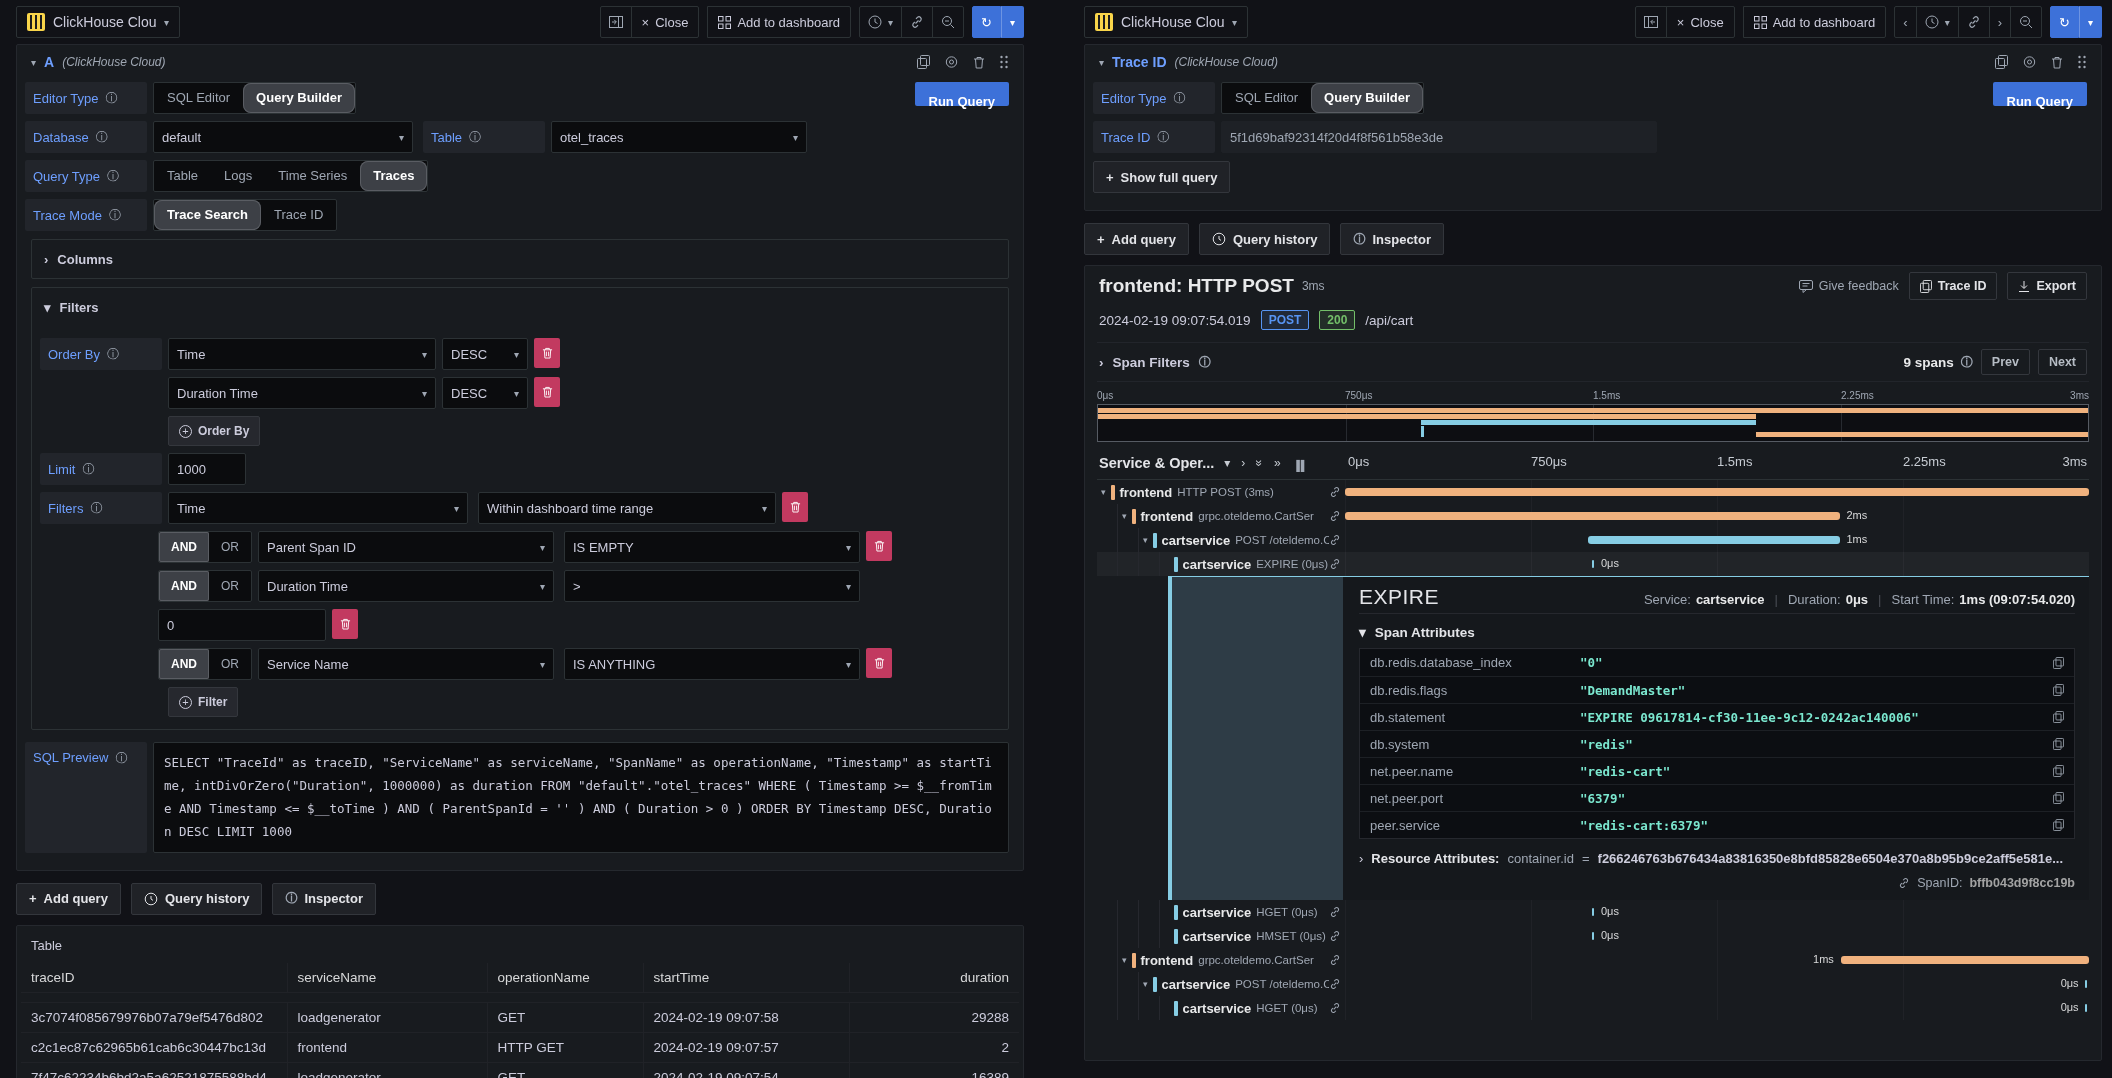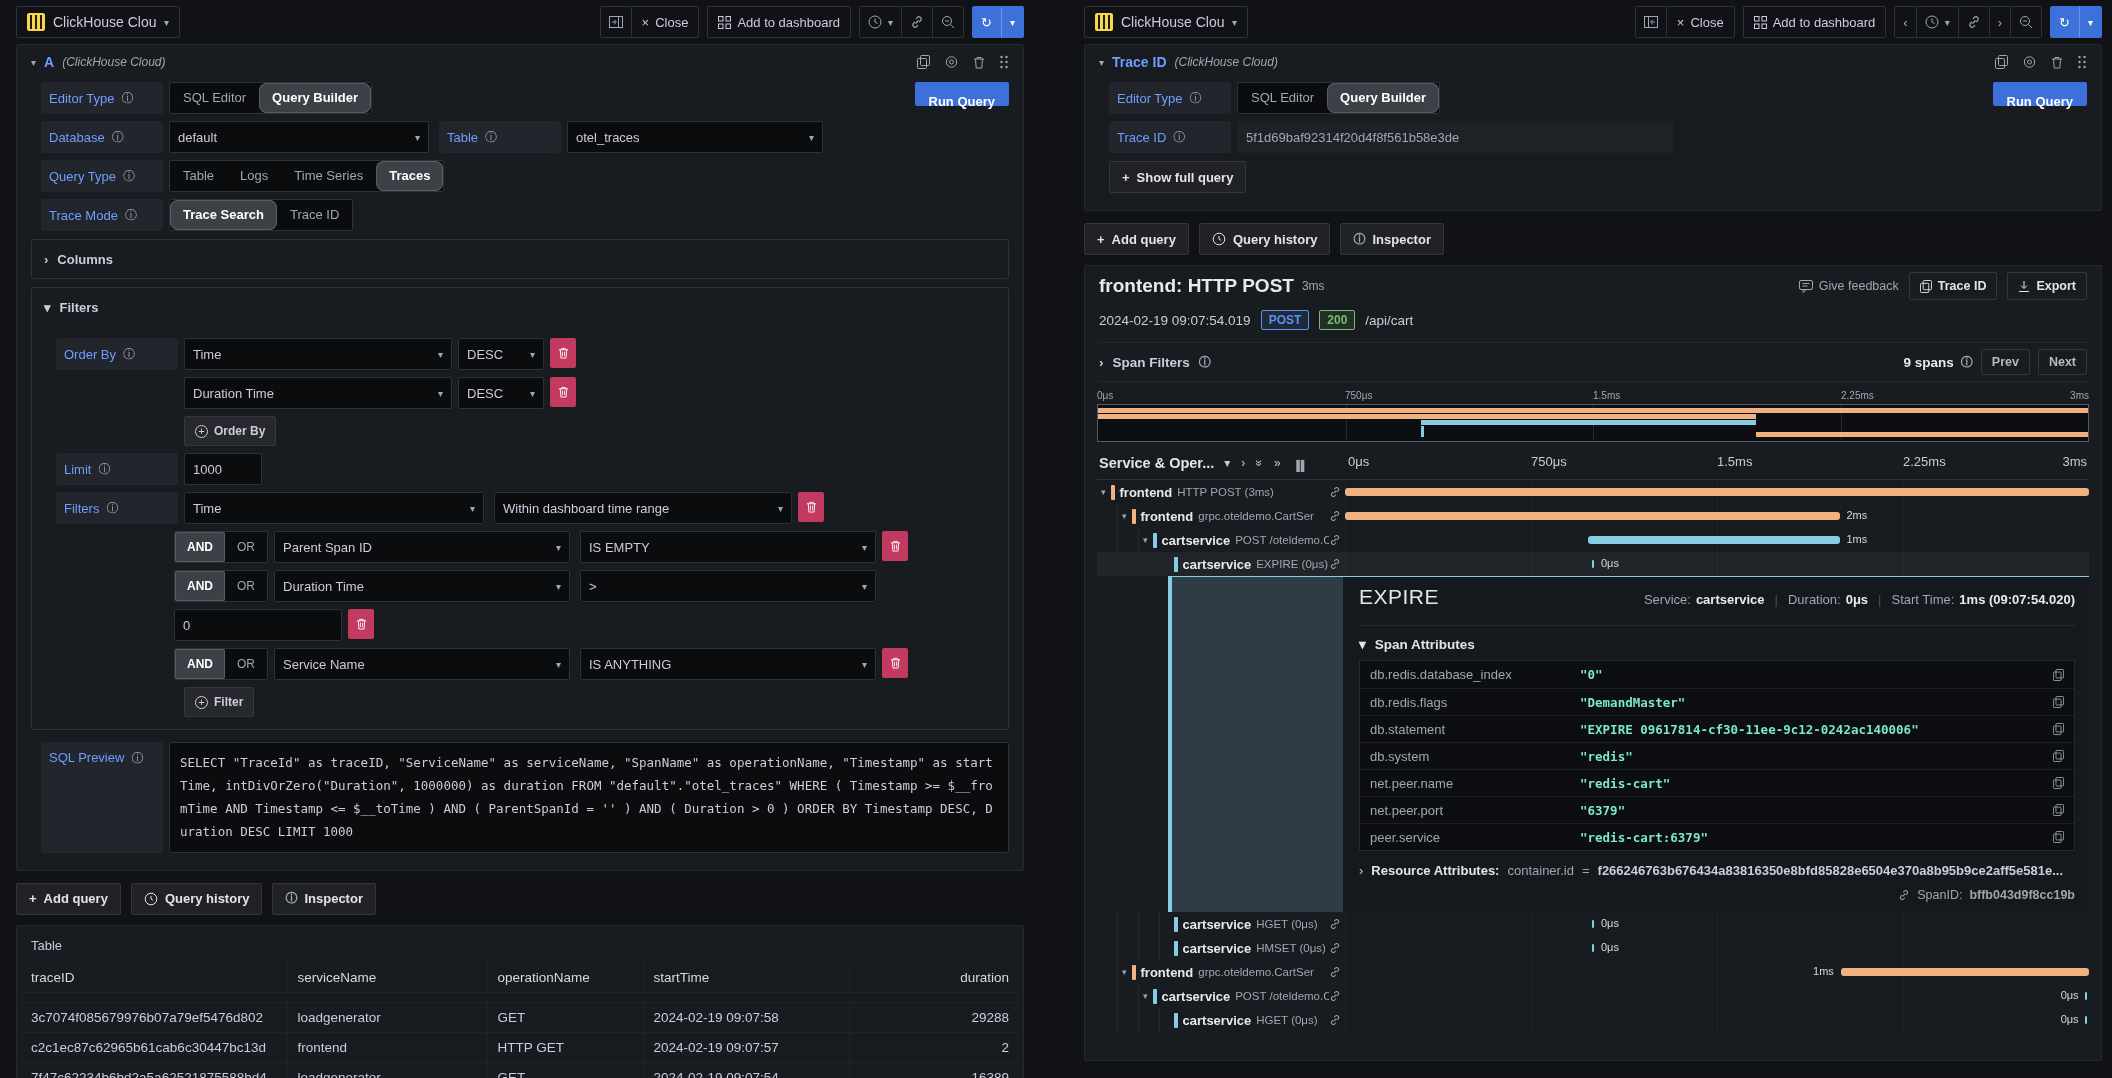--- a/index.html
+++ b/index.html
@@ -33,21 +33,21 @@
 
   
   .panel { border:1px solid #25282e; background:#181b1f; border-radius:2px; }
   .qpanel { padding:0 8px 10px 8px; }
   .qhead { height:34px; display:flex; align-items:center; gap:8px; padding:0 6px; }
   .qhead .sec-caret { color:#9fa7b3; font-size:10px; }
   .qref { color:#6e9fff; font-weight:bold; font-size:14px; }
   .qhint { color:#9fa7b3; font-style:italic; font-size:12px; }
   .qicons { margin-left:auto; display:flex; gap:14px; color:#9fa7b3; align-items:center; }
 
-  .frow { display:flex; align-items:flex-start; margin:3px 6px 7px 16px; }
+  .frow { display:flex; align-items:flex-start; margin:3px 6px 7px 0; }
   .flabel { width:122px; min-height:32px; background:#22252b; color:#6e9fff; font-size:13px;
     display:flex; align-items:center; gap:7px; padding:0 8px; border-radius:2px; flex:0 0 auto; }
   .info { color:#9fa7b3; font-size:12px; font-style:normal; }
   .seg { display:flex; border:1px solid #2c3235; background:#0b0c0e; border-radius:2px;
     height:32px; margin-left:6px; }
   .seg .opt { padding:0 13px; line-height:30px; color:#9fa7b3; font-size:13px; cursor:pointer; white-space:nowrap; }
   .seg .opt.sel { background:#3d4046; color:#fff; font-weight:bold; border-radius:8px;
     box-shadow:inset 0 0 0 1px #5a5d63; }
   .select, .tinput { height:32px; background:#0b0c0e; border:1px solid #2c3235; border-radius:2px;
     margin-left:6px; display:flex; align-items:center; padding:0 8px; font-size:13px; color:#ccccdc;
@@ -151,21 +151,21 @@
   .sp-link { flex:0 0 auto; color:#9fa7b3; margin-right:4px; }
   .sp-track { position:relative; flex:1; height:100%; }
   .sp-bar { position:absolute; top:8px; height:8px; border-radius:3px; }
   .sp-bar.orange { background:#f0b27e; } .sp-bar.blue { background:#86cde4; }
   .sp-dur { position:absolute; top:5px; font-size:11px; color:#d8d9da; white-space:nowrap; }
 
   
   .detail { display:flex; margin-left:71px; border-top:1px solid #86cde4; position:relative; z-index:2; }
   .d-gutter { width:175px; flex:0 0 auto; background:#2e3c46; border-left:4px solid #86cde4; }
   .d-content { flex:1; background:#15181c; padding:8px 14px 10px 16px; }
-  .d-title-row { display:flex; align-items:baseline; padding-bottom:16px; border-bottom:1px solid #26282e; }
+  .d-title-row { display:flex; align-items:baseline; padding-bottom:4px; border-bottom:1px solid #26282e; }
   .d-op { font-size:21px; color:#e3e4e8; letter-spacing:.5px; }
   .d-meta { margin-left:auto; font-size:13px; color:#9fa7b3; display:flex; align-items:flex-start; }
   .d-meta b { color:#e8e9ea; margin-left:5px; }
   .d-meta .sepline { margin:0 10px; color:#4a4e55; }
   .d-sec { display:flex; align-items:center; gap:9px; font-size:13.5px; font-weight:bold;
     color:#e3e4e8; margin:10px 0 8px 0; cursor:pointer; }
   .attr-tbl { border:1px solid #26282e; }
   .attr-row { display:flex; align-items:center; height:27px; background:#0c0e12; }
   .attr-row + .attr-row { border-top:1px solid #1d2025; }
   .attr-key { width:220px; flex:0 0 auto; font-size:13px; color:#9fa7b3; padding-left:10px; }

